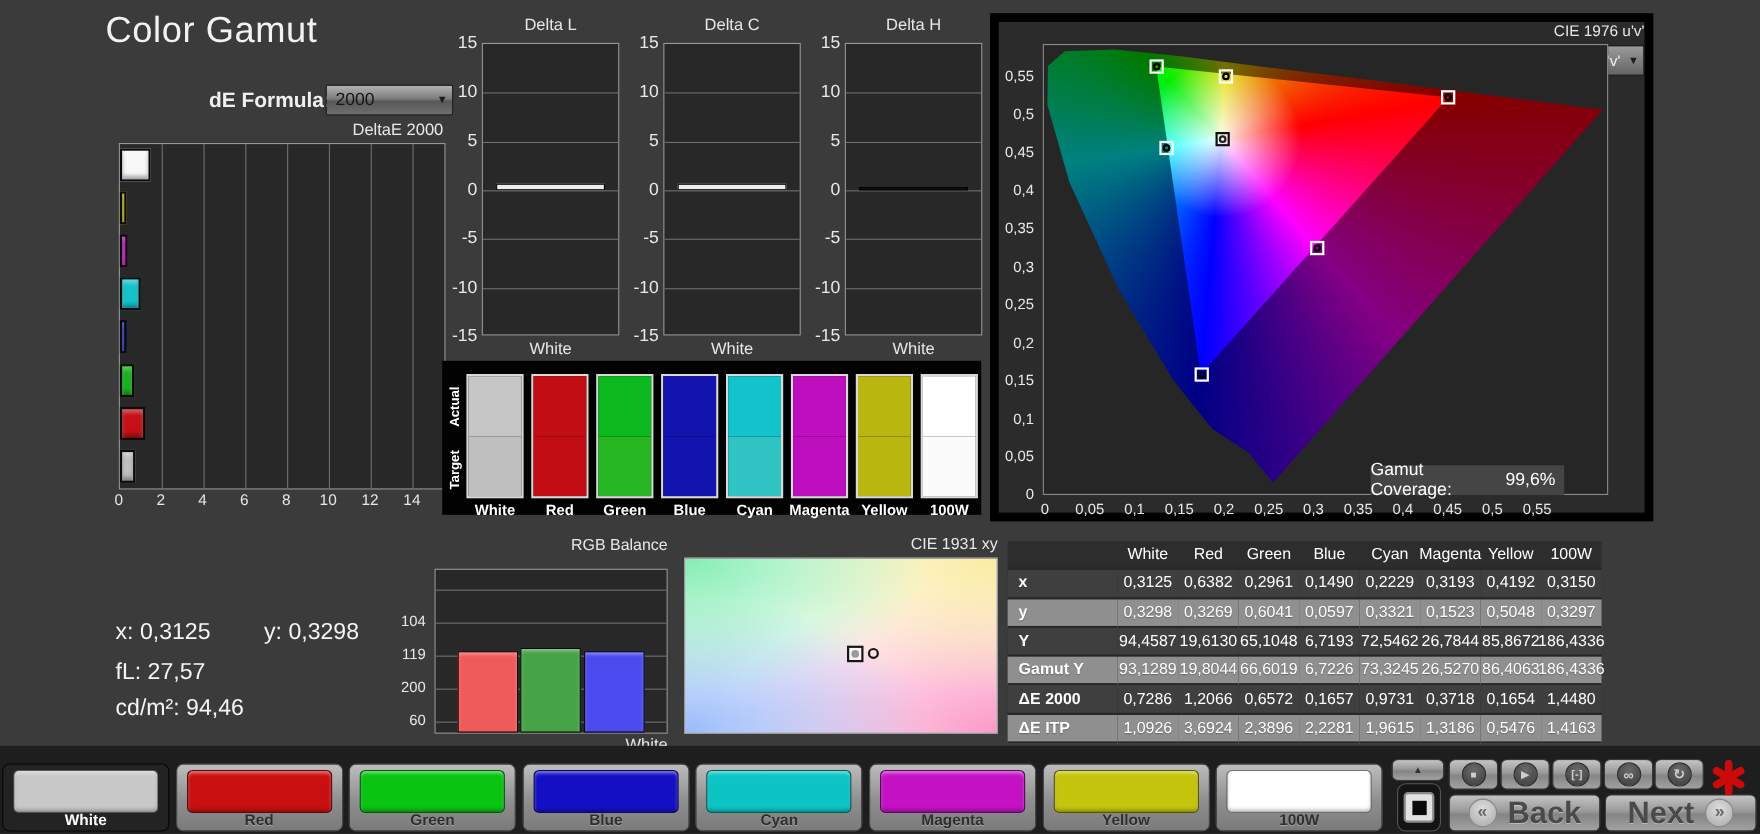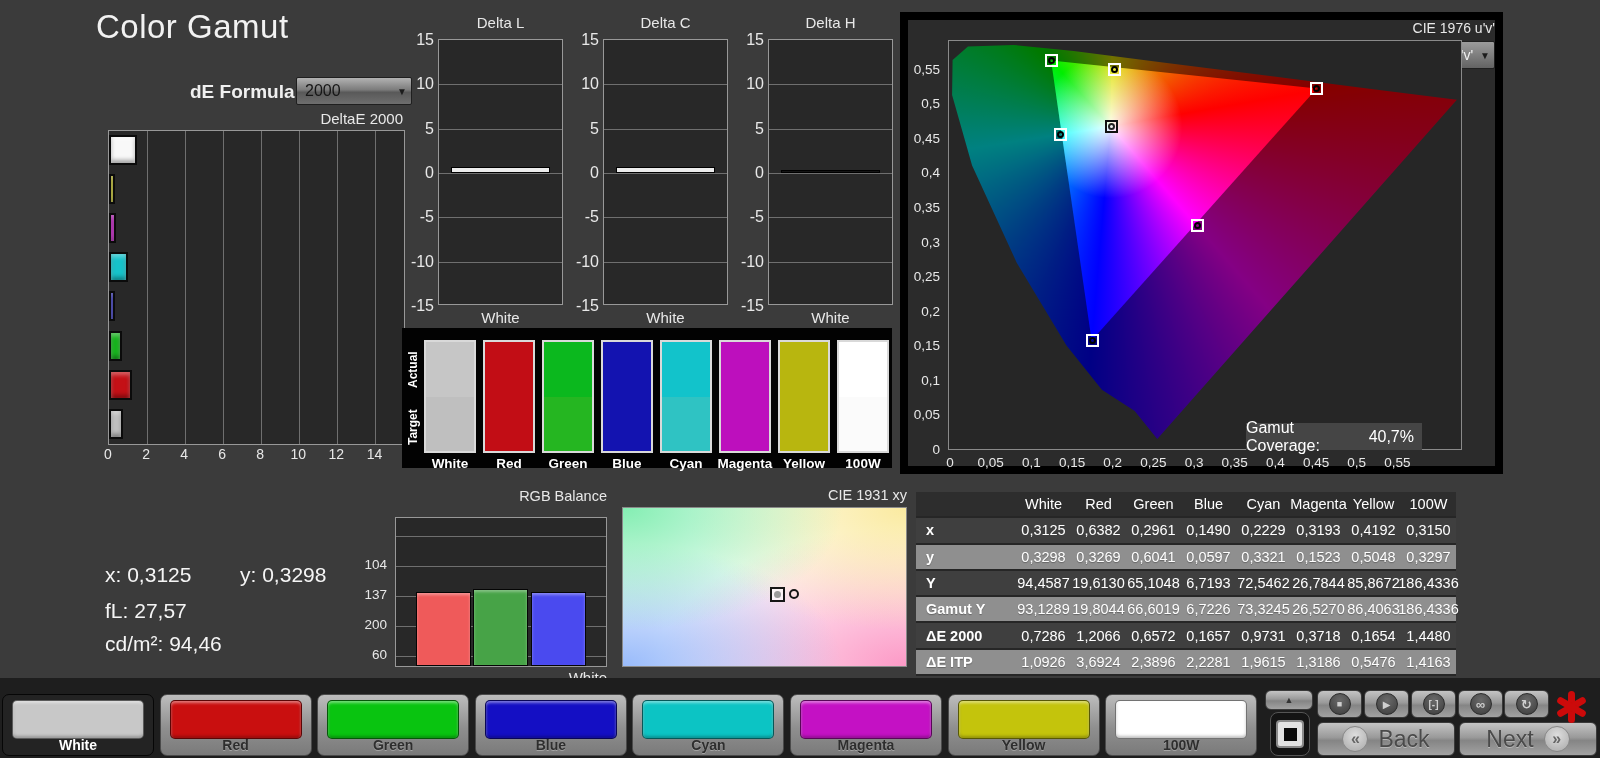--- a/index.html
+++ b/index.html
@@ -118,21 +118,21 @@
          display:flex;align-items:center;justify-content:center;font-size:11px;color:#cfcfcf;font-weight:bold;}
   #btn-stop{left:1317px;top:12px;width:45px;height:28px;}
   #btn-play{left:1364px;top:12px;width:45px;height:28px;}
   #btn-measure{left:1411px;top:12px;width:45px;height:28px;}
   #btn-continuous{left:1458px;top:12px;width:45px;height:28px;}
   #btn-refresh{left:1504px;top:12px;width:45px;height:28px;}
   #btn-back{left:1317px;top:44px;width:138px;height:34px;gap:10px;}
   #btn-next{left:1459px;top:44px;width:138px;height:34px;gap:10px;}
   .nav-glyph{width:24px;height:24px;border-radius:50%;background:radial-gradient(circle at 50% 35%,#dedede,#a8a8a8);
              border:1px solid #888;display:flex;align-items:center;justify-content:center;font-size:16px;color:#666;font-weight:bold;}
-  .nav-text{font-size:23px;color:#4a4a4a;font-weight:normal;text-shadow:0 1px 0 rgba(255,255,255,0.35);}
+  .nav-text{font-size:28px;color:#4a4a4a;font-weight:bold;text-shadow:0 1px 0 rgba(255,255,255,0.35);}
   #alert-ast{left:1550px;top:10px;width:42px;height:38px;}
   .ast-bar{position:absolute;left:50%;top:50%;width:7px;height:32px;margin:-16px 0 0 -3.5px;border-radius:3.5px;}
 </style>
 </head>
 <body>
 
 <div id="screen">
 
   <div class="abs" id="title">Color Gamut</div>
   <div class="abs" id="de-label">dE Formula:</div>
@@ -308,21 +308,21 @@
       </div>
       <div class="uv-marker" style="left: 242.804px; top: 178.73px; border-color: rgb(255, 255, 255);">
         <div class="dot" style="border-color: rgb(0, 0, 0); background: transparent;"></div>
       </div>
       <div class="uv-marker" style="left: 137.862px; top: 294.227px; border-color: rgb(255, 255, 255);">
         <div class="dot" style="border-color: rgb(0, 0, 0); background: transparent;"></div>
       </div>
     </div>
   <div class="abs" id="uv-cov-box">
     <span>Gamut Coverage:</span>
-    <span>40,7%</span>
+    <span>99,6%</span>
   </div>
   <div class="abs" id="uv-xticks">
       <div class="xtick" style="left: 2px;">0</div>
       <div class="xtick" style="left: 42.675px;">0,05</div>
       <div class="xtick" style="left: 83.35px;">0,1</div>
       <div class="xtick" style="left: 124.025px;">0,15</div>
       <div class="xtick" style="left: 164.7px;">0,2</div>
       <div class="xtick" style="left: 205.375px;">0,25</div>
       <div class="xtick" style="left: 246.05px;">0,3</div>
       <div class="xtick" style="left: 286.725px;">0,35</div>
@@ -369,21 +369,21 @@
       <div class="hgrid" style="top: 48px;"></div>
       <div class="hgrid" style="top: 78px;"></div>
       <div class="hgrid" style="top: 108px;"></div>
       <div class="hgrid" style="top: 138px;"></div>
       <div class="rgb-bar" style="left: 20px; width: 55px; top: 73.5px; height: 74.5px; background: rgb(239, 90, 90);"></div>
       <div class="rgb-bar" style="left: 77px; width: 55px; top: 70.5px; height: 77.5px; background: rgb(71, 163, 71);"></div>
       <div class="rgb-bar" style="left: 135px; width: 55px; top: 73.5px; height: 74.5px; background: rgb(74, 74, 239);"></div>
     </div>
   <div class="abs" id="rgb-yticks">
       <div class="rgb-ytick" style="top: 10px;">104</div>
-      <div class="rgb-ytick" style="top: 40px;">137</div>
+      <div class="rgb-ytick" style="top: 40px;">119</div>
       <div class="rgb-ytick" style="top: 70px;">200</div>
       <div class="rgb-ytick" style="top: 100px;">60</div>
       <div class="rgb-ytick" style="top: 130px;">96</div>
     </div>
   <div class="abs ctr" id="rgb-xlabel">White</div>
 
   <div class="abs ctr" id="xy-title">CIE 1931 xy</div>
   <div class="abs" id="xy-plot">
     <div id="xy-marker">
         <div class="dot"></div>

